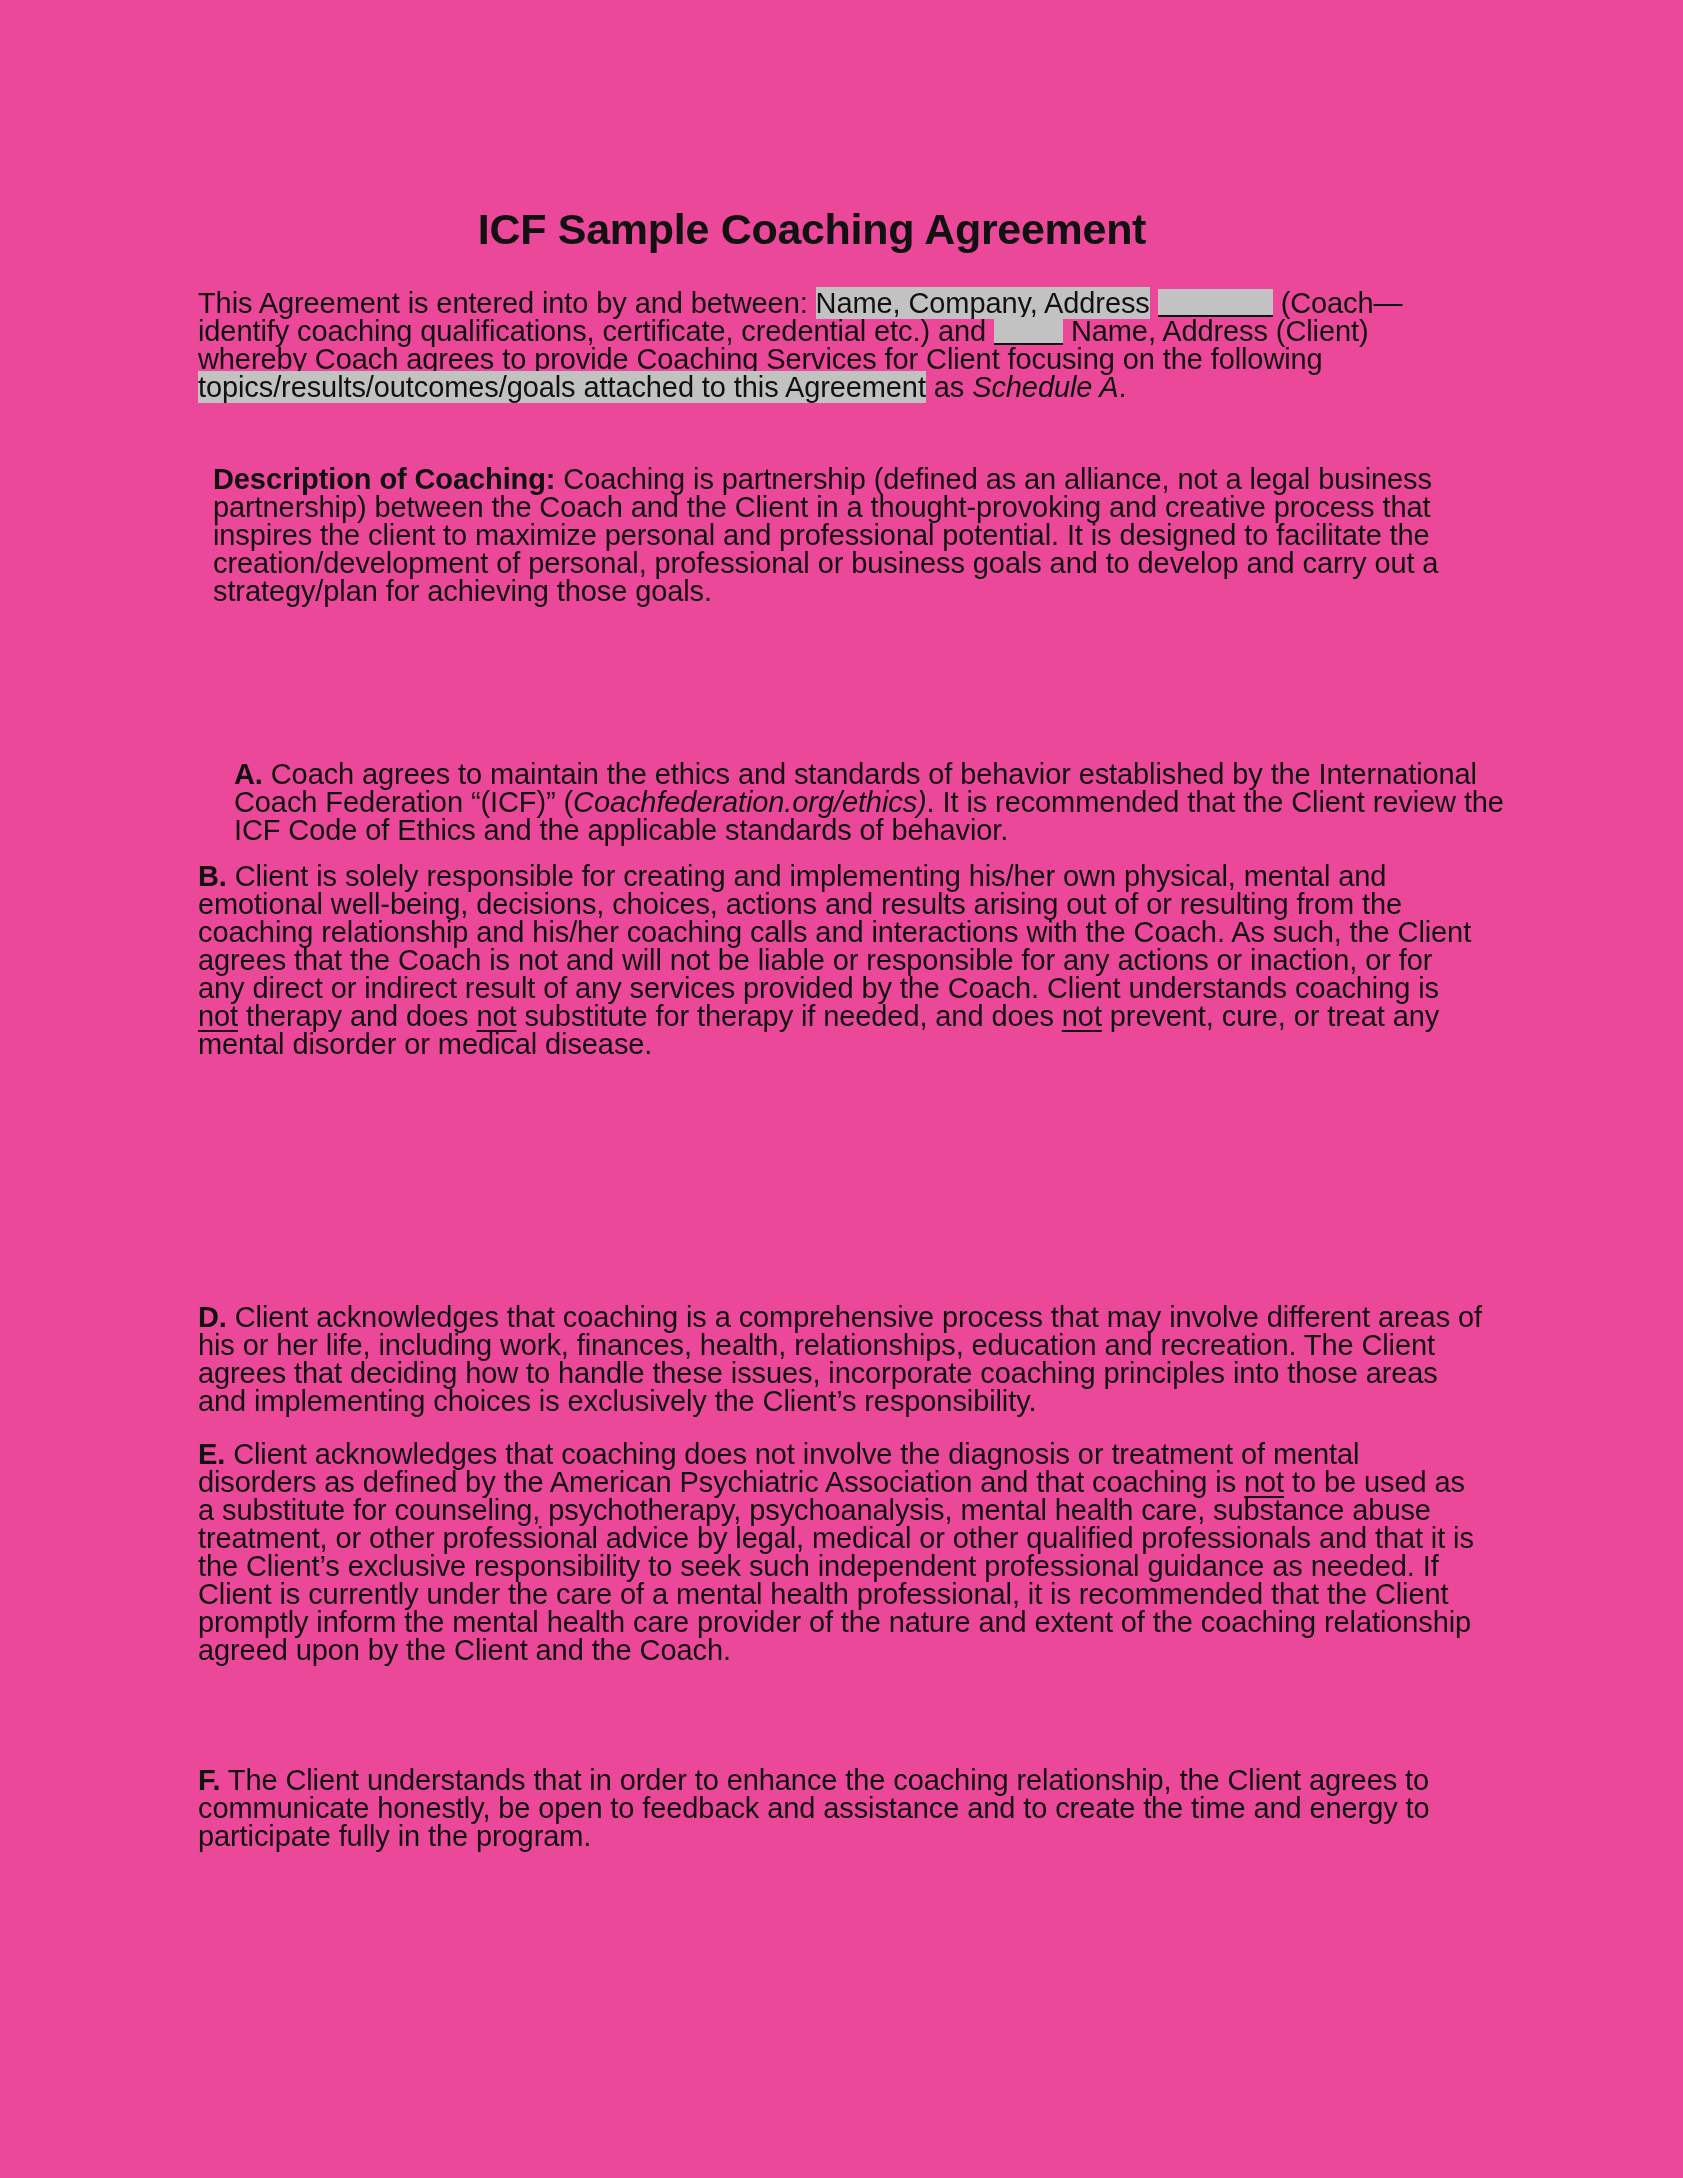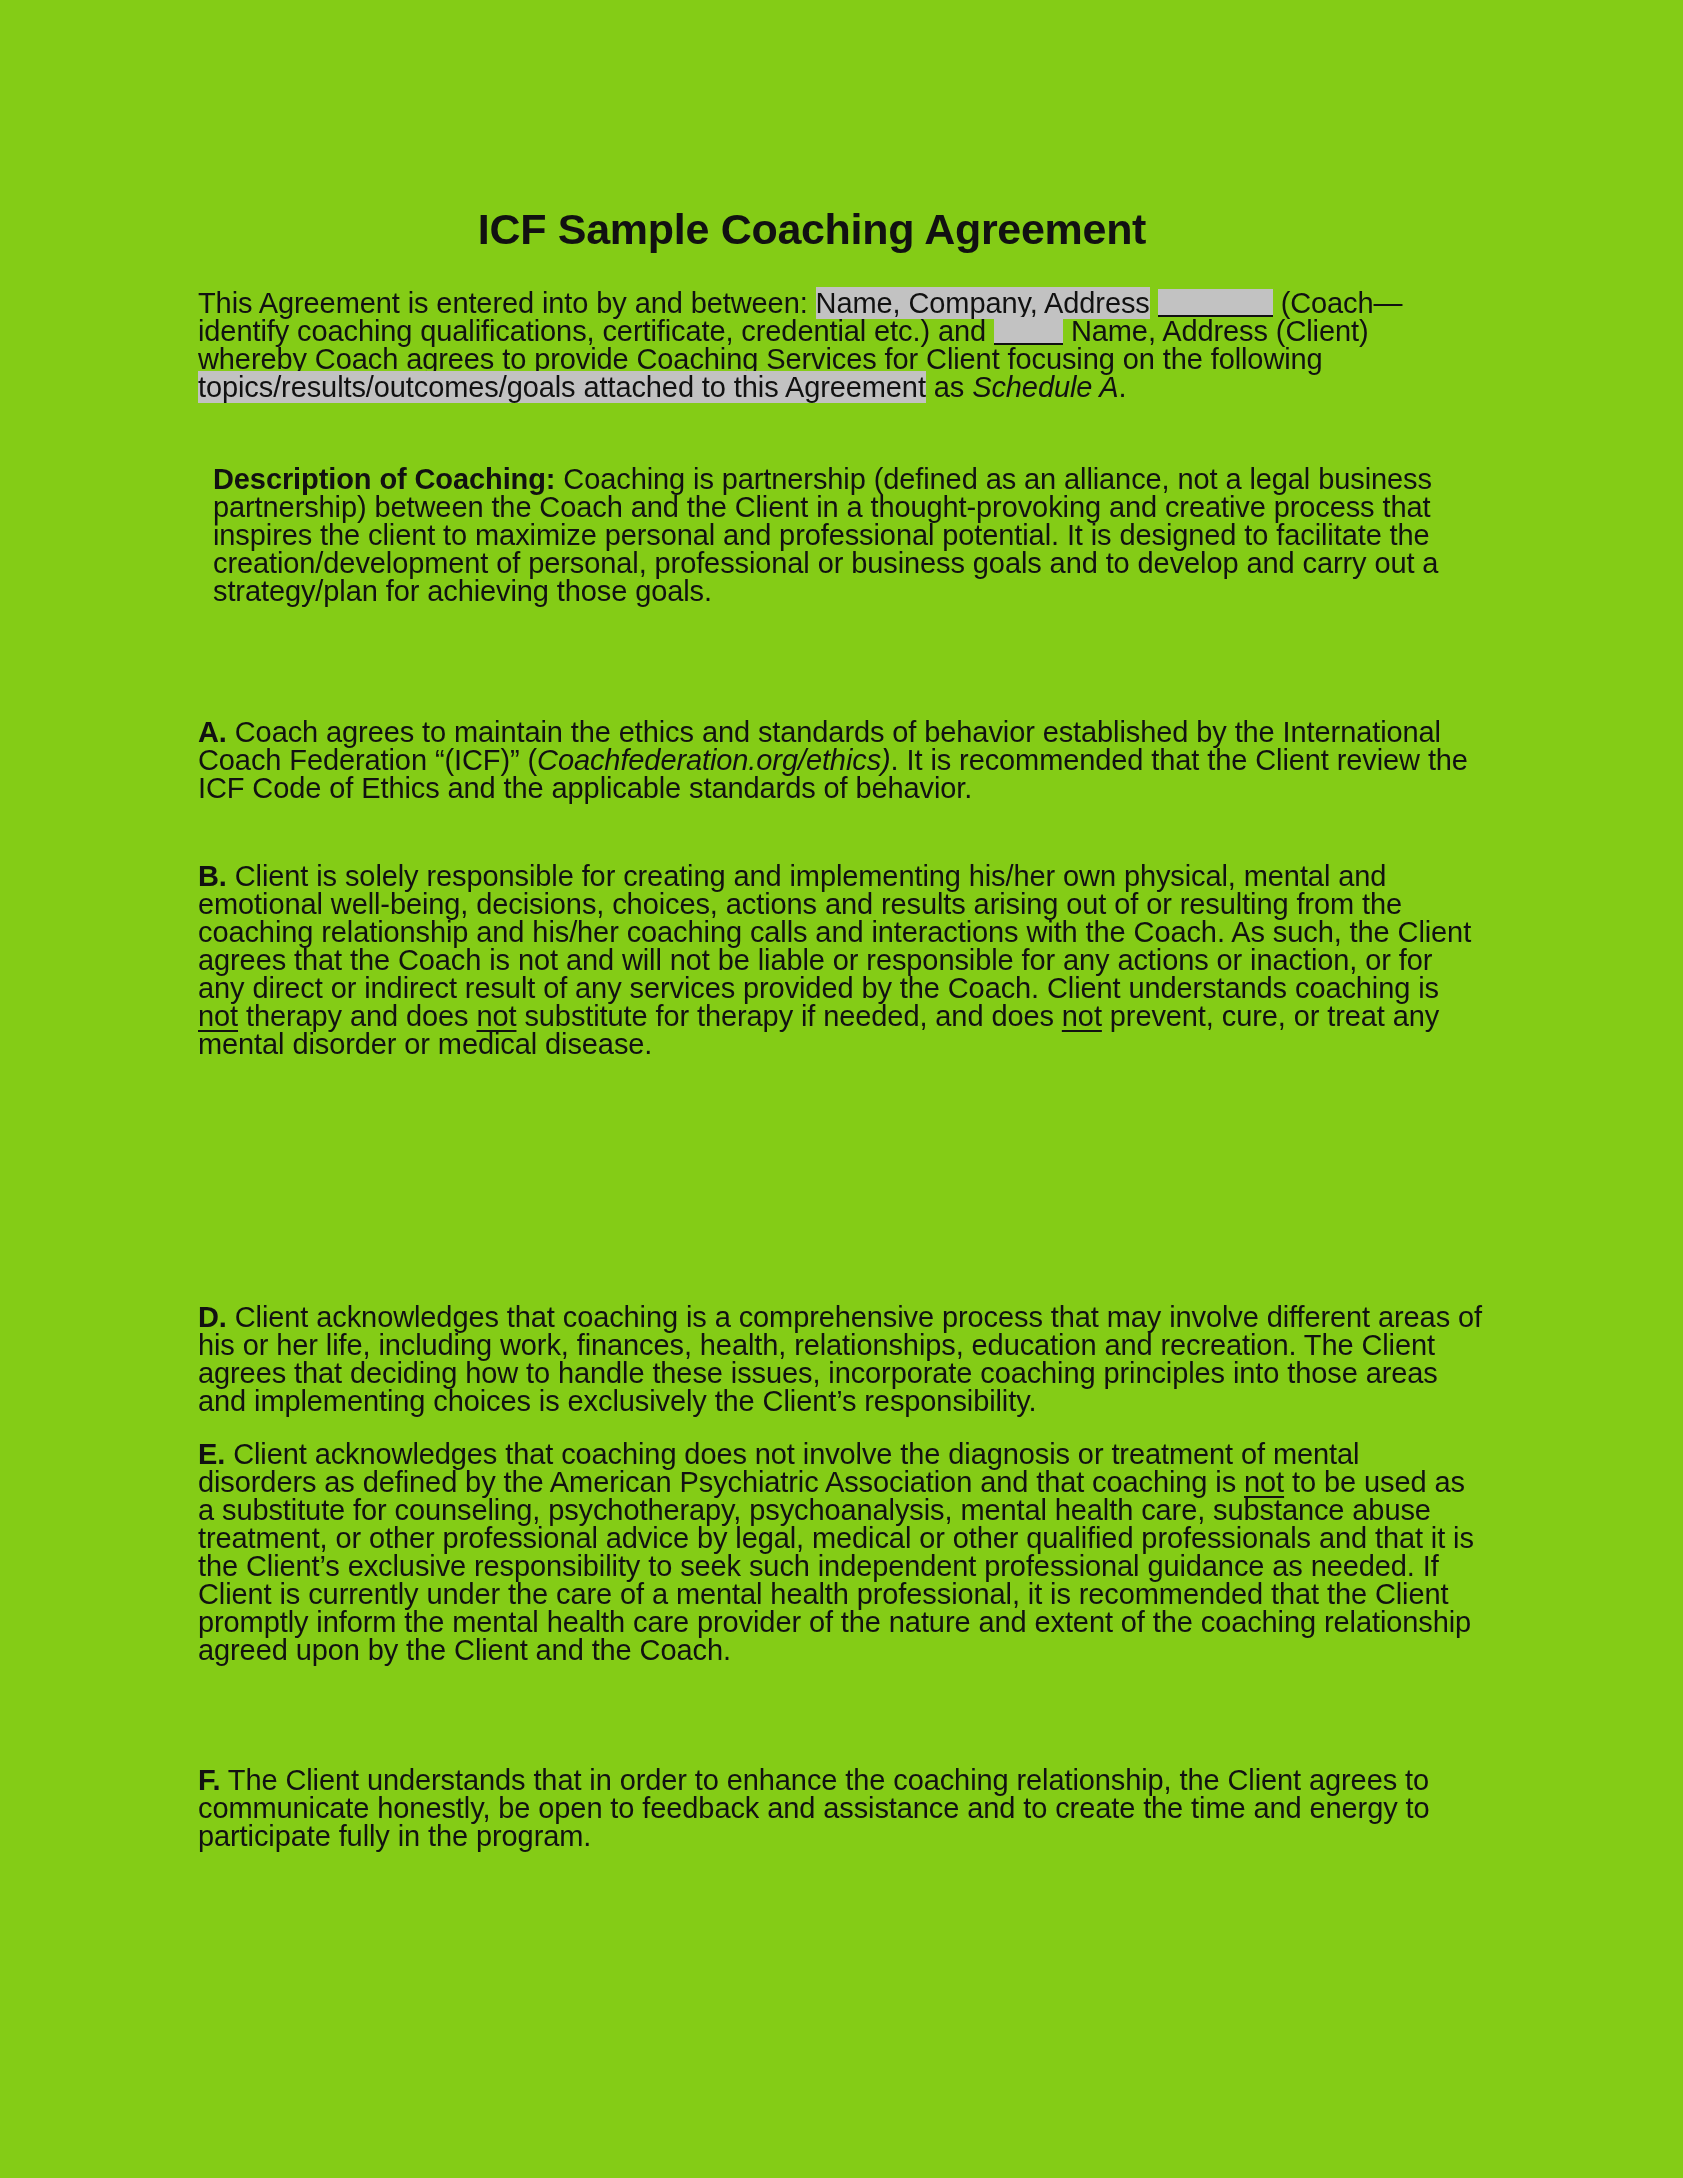--- a/index.html
+++ b/index.html
@@ -1,18 +1,18 @@
 <!DOCTYPE html>
 <html><head>
 <meta charset="utf-8">
 <style>
   html, body { margin: 0; padding: 0; background: #ffffff; }
   body { width: 1683px; height: 2178px; position: relative; overflow: hidden; }
   .page {
-    position: absolute; left: 0; top: 0; width: 1683px; height: 2178px; background: #84cc16;
+    position: absolute; left: 0; top: 0; width: 1683px; height: 2178px; background: #ec4899;
     color: #111111;
     font-family: "Liberation Sans", "DejaVu Sans", sans-serif;
   }
   .title {
     position: absolute; left: 0; width: 1624px; top: 202px; text-align: center;
     font-size: 43px; font-weight: bold; letter-spacing: -0.3px; line-height: 55px;
   }
   .body {
     position: absolute; left: 198px; width: 1287px;
     font-size: 29px; line-height: 28px; letter-spacing: -0.1px;
@@ -35,21 +35,21 @@
 
   <div class="body" style="top:289px;">
     <p class="p"><span>This Agreement is entered into by and between: </span><span class="hl">Name, Company, Address</span> <span class="blank" style="width:115px;"></span><span> (Coach—identify coaching qualifications, certificate, credential etc.) and </span><span class="blank" style="width:69px;"></span><span> Name, Address (Client) whereby Coach agrees to provide Coaching Services for Client focusing on the following </span><span class="hl">topics/results/outcomes/goals attached to this Agreement</span><span> as </span><span class="i">Schedule A</span><span>.</span></p>
   </div>
 
   <div class="body" style="top:465px;margin-left:15px;">
     <p class="p"><span class="b">Description of Coaching:</span><span> Coaching is partnership (defined as an alliance, not a legal business partnership) between the Coach and the Client in a thought-provoking and creative process that inspires the client to maximize personal and professional potential. It is designed to facilitate the creation/development of personal, professional or business goals and to develop and carry out a strategy/plan for achieving those goals.</span></p>
   </div>
 
 
-  <div class="body" style="top:718px;">
+  <div class="body" style="top:760px;margin-left:36px;">
     <p class="p"><span class="b">A.</span><span> Coach agrees to maintain the ethics and standards of behavior established by the International Coach Federation “(ICF)” (</span><span class="i">Coachfederation.org/ethics)</span><span>. It is recommended that the Client review the ICF Code of Ethics and the applicable standards of behavior.</span></p>
   </div>
 
   <div class="body" style="top:862px;">
     <p class="p"><span class="b">B.</span><span> Client is solely responsible for creating and implementing his/her own physical, mental and emotional well-being, decisions, choices, actions and results arising out of or resulting from the coaching relationship and his/her coaching calls and interactions with the Coach. As such, the Client agrees that the Coach is not and will not be liable or responsible for any actions or inaction, or for any direct or indirect result of any services provided by the Coach. Client understands coaching is </span><span class="u">not</span><span> therapy and does </span><span class="u">not</span><span> substitute for therapy if needed, and does </span><span class="u">not</span><span> prevent, cure, or treat any mental disorder or medical disease.</span></p>
   </div>
 
 
   <div class="body" style="top:1259px;margin-top:44px;">
     <p class="p"><span class="b">D.</span><span> Client acknowledges that coaching is a comprehensive process that may involve different areas of his or her life, including work, finances, health, relationships, education and recreation. The Client agrees that deciding how to handle these issues, incorporate coaching principles into those areas and implementing choices is exclusively the Client’s responsibility.</span></p>

